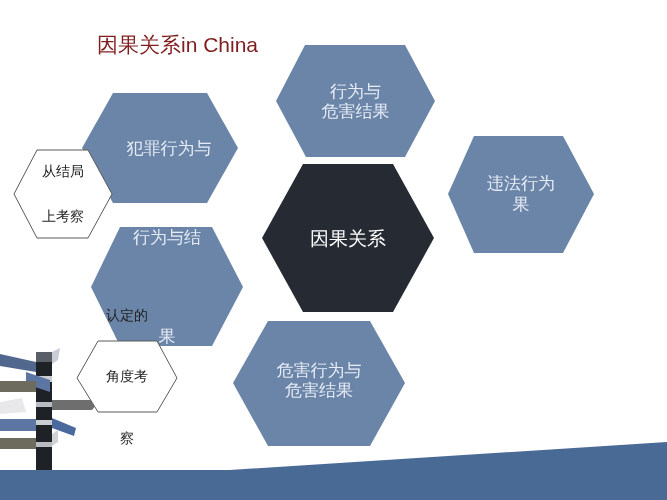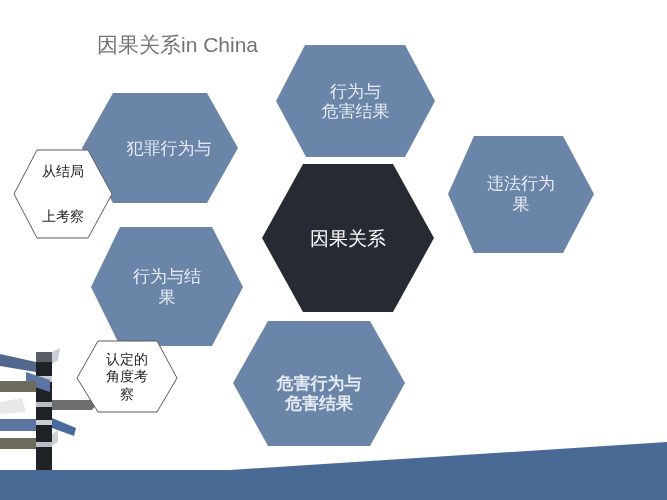--- a/index.html
+++ b/index.html
@@ -1,17 +1,17 @@
 <!DOCTYPE html>
 <html><head>
 <meta charset="utf-8">
 <style>
   html, body { margin:0; padding:0; }
   body { width:667px; height:500px; position:relative; overflow:hidden; background:#ffffff; font-family:"DejaVu Sans", sans-serif; }
-  .title { position:absolute; left:97px; top:31px; font-size:21px; color:#737373; white-space:nowrap; letter-spacing:0px; }
+  .title { position:absolute; left:97px; top:31px; font-size:21px; color:#7f1d1d; white-space:nowrap; letter-spacing:0px; }
   .title .latin { font-family:"Liberation Sans", sans-serif; }
   svg.stage { position:absolute; left:0; top:0; }
   .hex-label { position:absolute; text-align:center; display:flex; align-items:center; justify-content:center; line-height:1.2; }
   .hex-label span { display:block; }
   .blue-text { color:#e6ecf5; font-size:17px; }
   .center-text { color:#ffffff; font-size:19px; }
   .outline-text { color:#222222; font-size:14px; line-height:1.25; }
 </style>
 </head>
 <body>
@@ -64,36 +64,36 @@
 <div class="hex-label blue-text" style="left:276px;top:45px;width:159px;height:112px;flex-direction:column;align-items:center;">
   <span>行为与</span>
   <span>危害结果</span>
 </div>
 
 <div class="hex-label blue-text" style="left:448px;top:136px;width:146px;height:117px;flex-direction:column;font-family:Liberation Serif, serif;">
   <span>违法行为</span>
   <span>果</span>
 </div>
 
-<div class="hex-label blue-text" style="left:233px;top:321px;width:172px;height:144px;flex-direction:column;font-weight:bold;">
+<div class="hex-label blue-text" style="left:233px;top:308px;width:172px;height:144px;flex-direction:column;">
   <span>危害行为与</span>
   <span>危害结果</span>
 </div>
 
 <div class="hex-label blue-text" style="left:100px;top:93px;width:138px;height:110px;">
   <span>犯罪行为与</span>
 </div>
 
-<div class="hex-label blue-text" style="left:91px;top:227px;width:152px;height:119px;flex-direction:column;">
+<div class="hex-label blue-text" style="left:91px;top:227px;width:152px;height:119px;flex-direction:column;justify-content:space-between;">
   <span>行为与结</span>
   <span>果</span>
 </div>
 
 <div class="hex-label outline-text" style="left:14px;top:150px;width:98px;height:88px;flex-direction:column;gap:27px;">
   <span>从结局</span>
   <span>上考察</span>
 </div>
 
-<div class="hex-label outline-text" style="left:77px;top:341px;width:100px;height:72px;flex-direction:column;">
+<div class="hex-label outline-text" style="left:77px;top:341px;width:100px;height:72px;flex-direction:column;gap:44px;">
   <span>认定的</span>
   <span>角度考</span>
   <span>察</span>
 </div>
 
 </body></html>

